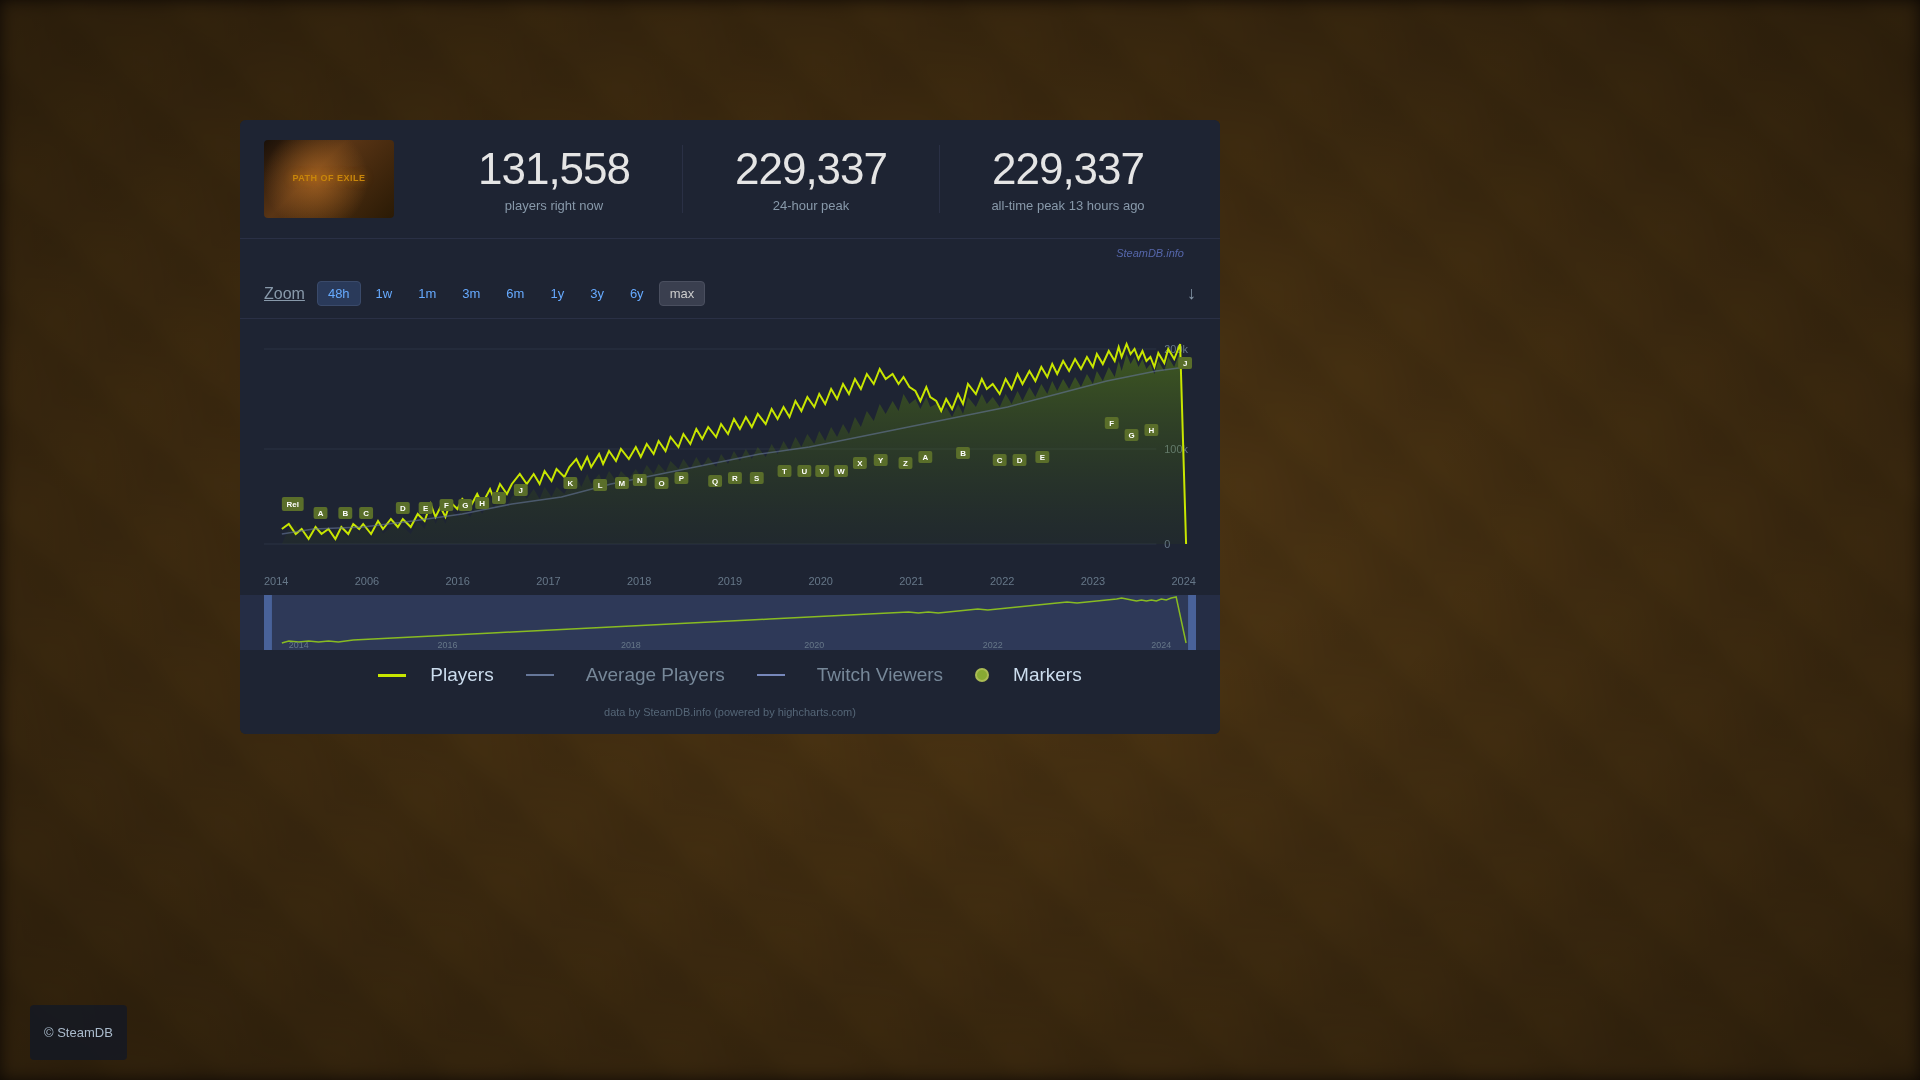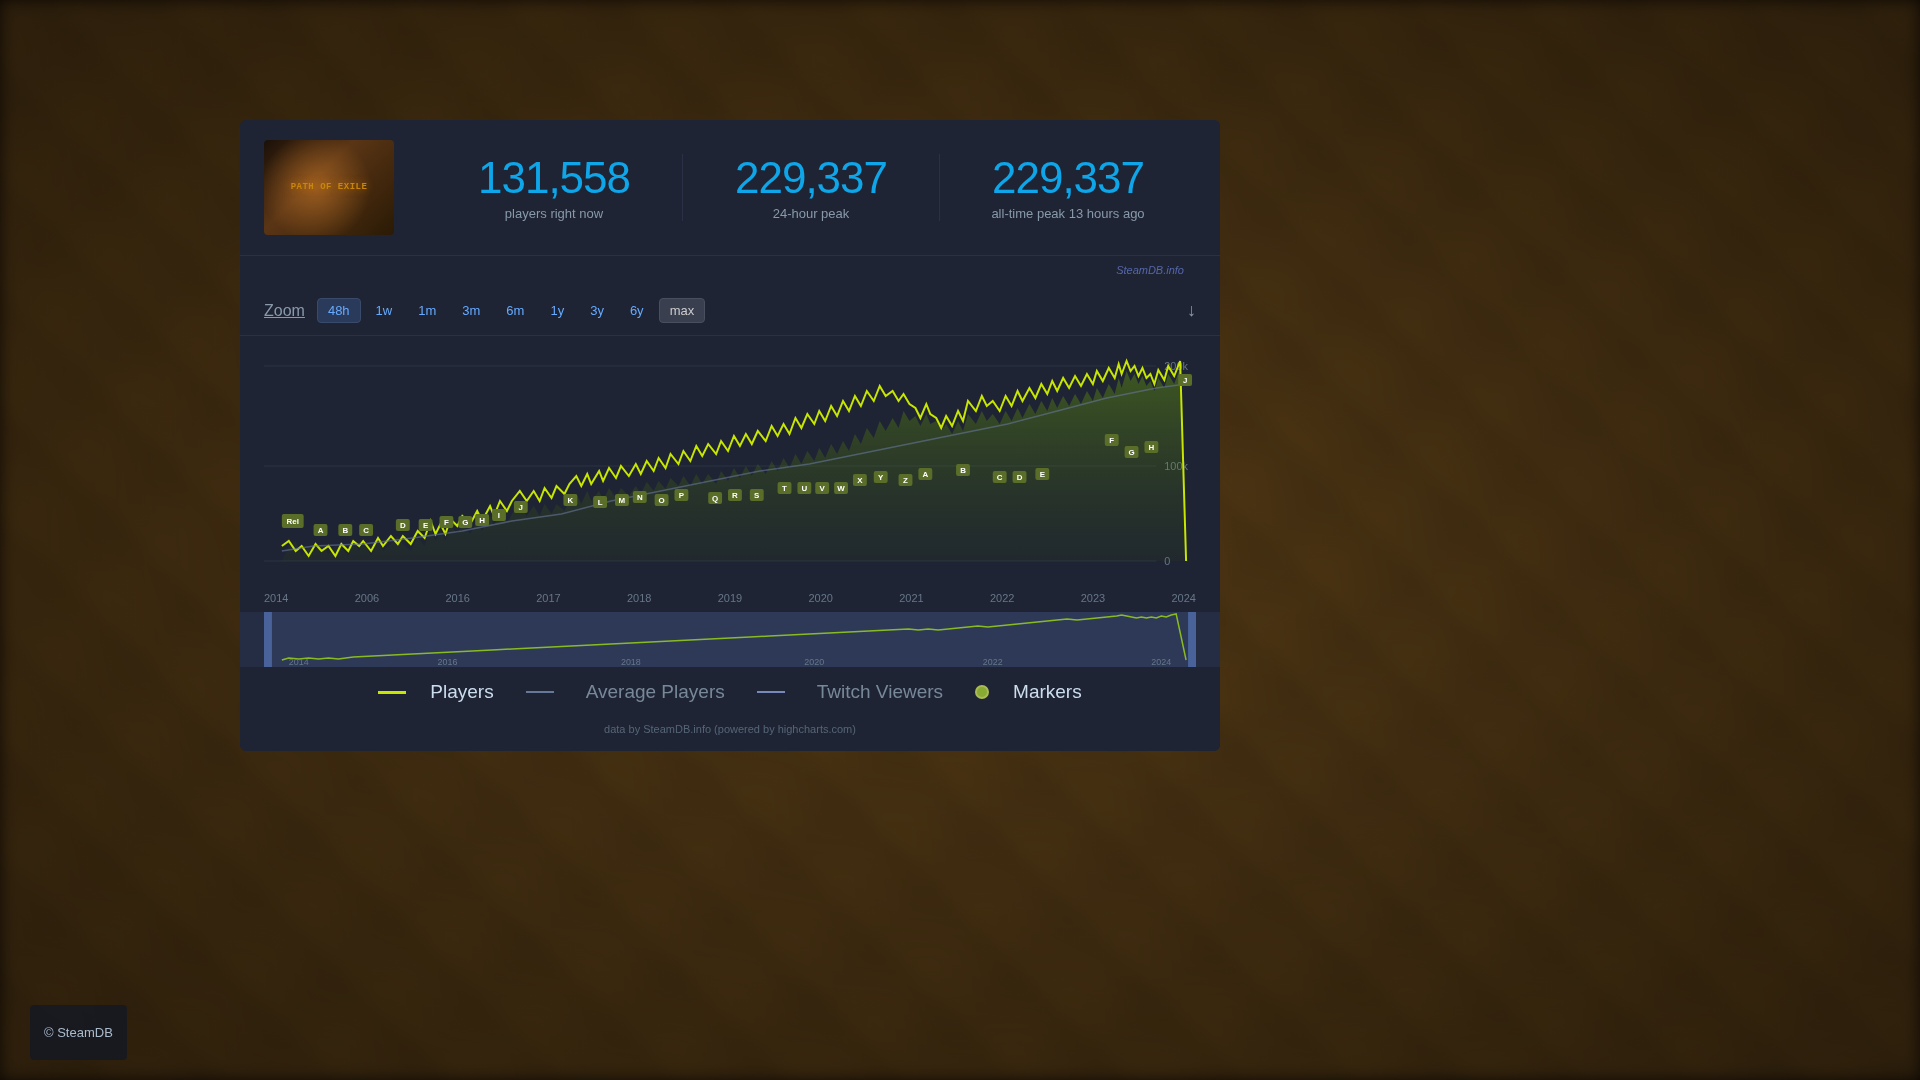--- a/index.html
+++ b/index.html
@@ -43,31 +43,30 @@
     .stats-header {
       display: flex;
       align-items: center;
       padding: 20px 24px;
       background: #1e2433;
       border-bottom: 1px solid #2a3045;
     }
 
     .game-thumb {
       width: 130px;
-      height: 95px;
+      height: 78px;
       background: linear-gradient(135deg, #2a1e0a 0%, #4a3015 50%, #3a2510 100%);
       border-radius: 4px;
       display: flex;
       align-items: center;
       justify-content: center;
       overflow: hidden;
       flex-shrink: 0;
       margin-right: 32px;
       position: relative;
-      font-family: Liberation Mono, monospace;
     }
 
     .game-thumb-inner {
       width: 100%;
       height: 100%;
       background:
         radial-gradient(circle at 40% 50%, rgba(200,120,40,0.6) 0%, transparent 60%),
         linear-gradient(135deg, #1a1008 0%, #5a3515 40%, #2a1a05 100%);
       display: flex;
       align-items: center;
@@ -89,21 +88,21 @@
       flex: 1;
       text-align: center;
       padding: 0 20px;
       border-right: 1px solid #2a3045;
     }
     .stat-group:last-child { border-right: none; }
 
     .stat-number {
       font-size: 44px;
       font-weight: 300;
-      color: #0ea5e9;
+      color: #e5e5e5;
       letter-spacing: -1px;
       line-height: 1.1;
     }
 
     .stat-label {
       font-size: 13px;
       color: #8899aa;
       margin-top: 4px;
     }
 

